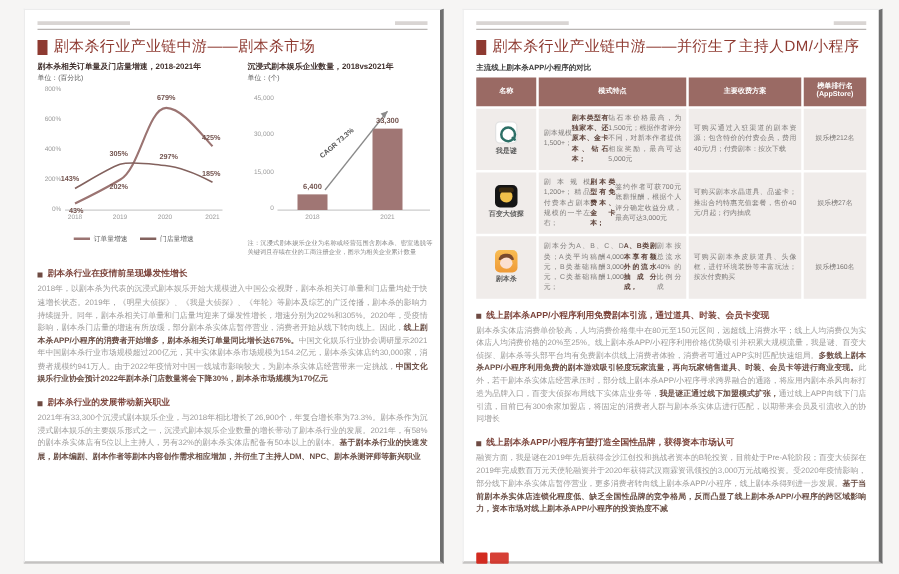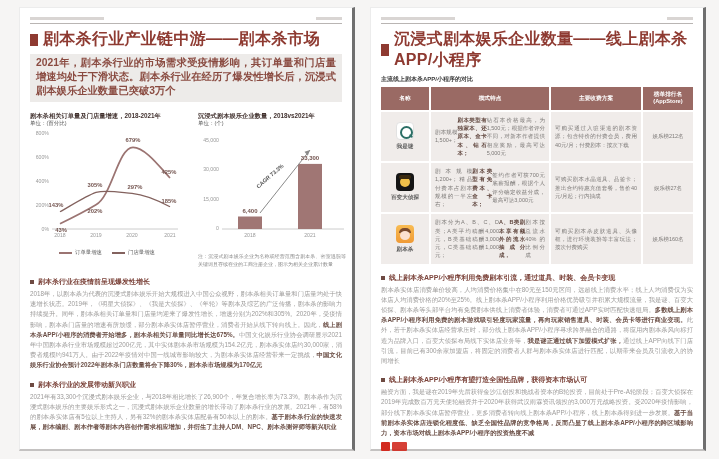--- a/index.html
+++ b/index.html
@@ -15,21 +15,21 @@
     box-sizing:border-box;padding:6px 10px 4px 10px;
   }
   #page1{left:19px;}
   #page2{left:370px;}
   .pghead{position:relative;height:9px;border-bottom:1px solid #b9b5b3;margin-bottom:5px;}
   .smudge{position:absolute;top:3px;height:3px;background:#d9d5d3;}
   .smudge.l{left:0;width:74px;}
   .smudge.r{right:0;width:26px;}
   .title-row{display:flex;align-items:center;gap:5px;margin:2px 0 4px 0;}
   .title-bullet{width:8px;height:12px;background:#8e3a31;flex:0 0 auto;}
-  .page-title{font-size:16px;font-weight:bold;color:#8e3a31;letter-spacing:0.3px;}
+  .page-title{font-size:12px;font-weight:normal;color:#8e3a31;letter-spacing:0.3px;}
   .subtitle{background:#edebe9;color:#8a4b41;font-weight:bold;font-size:10.3px;
     line-height:1.38;padding:2px 6px 3px 6px;margin-bottom:10px;text-align:justify;}
   
   .charts{display:flex;gap:14px;margin-bottom:4px;}
   .chart{width:154px;flex:0 0 auto;}
   .chart-title{font-size:6.3px;font-weight:bold;color:#41312e;line-height:1.25;}
   .chart-unit{font-size:5.5px;color:#5d5d5d;margin:1px 0 2px 0;}
   .chart-body{position:relative;height:118px;}
   .chart-body svg{position:absolute;left:0;top:0;}
   .tick{position:absolute;font-size:5.2px;color:#9a9a9a;}
@@ -79,21 +79,20 @@
 <div class="page" id="page1">
   <div class="pghead">
     <div class="smudge l"></div>
     <div class="smudge r"></div>
   </div>
 
   <div class="title-row">
     <div class="title-bullet"></div>
     <div class="page-title">剧本杀行业产业链中游——剧本杀市场</div>
   </div>
-  <div class="subtitle">2021年，剧本杀行业的市场需求受疫情影响，其订单量和门店量增速均处于下滑状态。剧本杀行业在经历了爆发性增长后，沉浸式剧本娱乐企业数量已突破3万个</div>
 
   <div class="charts">
 
     <div class="chart">
       <div class="chart-title">剧本杀相关订单量及门店量增速，2018-2021年</div>
       <div class="chart-unit">单位：(百分比)</div>
       <div class="chart-body">
         <svg width="154" height="118" viewBox="0 0 154 118">
           <line x1="22" y1="100" x2="148" y2="100" stroke="#cccccc" stroke-width="1"></line>
           <path d="M30,94.8 C44,88 54,83 66,75.8 C82,67 88,18.5 103,18.3 C115,18.4 129,37 140,49" fill="none" stroke="#9b7472" stroke-width="1.7"></path>
@@ -168,21 +167,21 @@
 </div>
 
 <div class="page" id="page2">
   <div class="pghead">
     <div class="smudge l"></div>
     <div class="smudge r"></div>
   </div>
 
   <div class="title-row">
     <div class="title-bullet"></div>
-    <div class="page-title">沉浸式剧本娱乐企业数量——线上剧本杀APP/小程序</div>
+    <div class="page-title">剧本杀行业产业链中游——并衍生了主持人DM/小程序</div>
   </div>
 
   <div class="tbl-caption">主流线上剧本杀APP/小程序的对比</div>
 
   <div class="tbl">
     <div class="th">名称</div>
     <div class="th">模式特点</div>
     <div class="th">主要收费方案</div>
     <div class="th">榜单排行名 (AppStore)</div>
 

